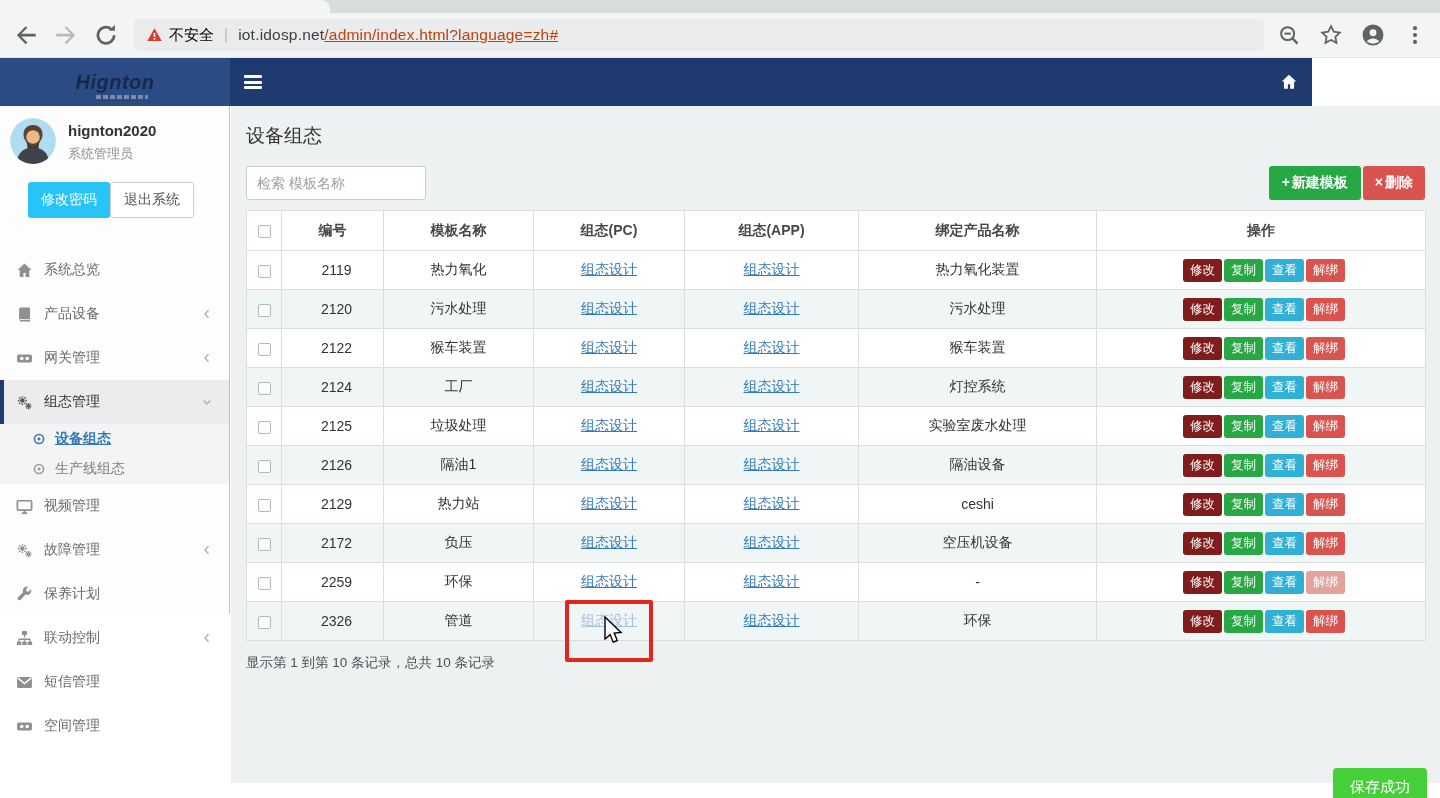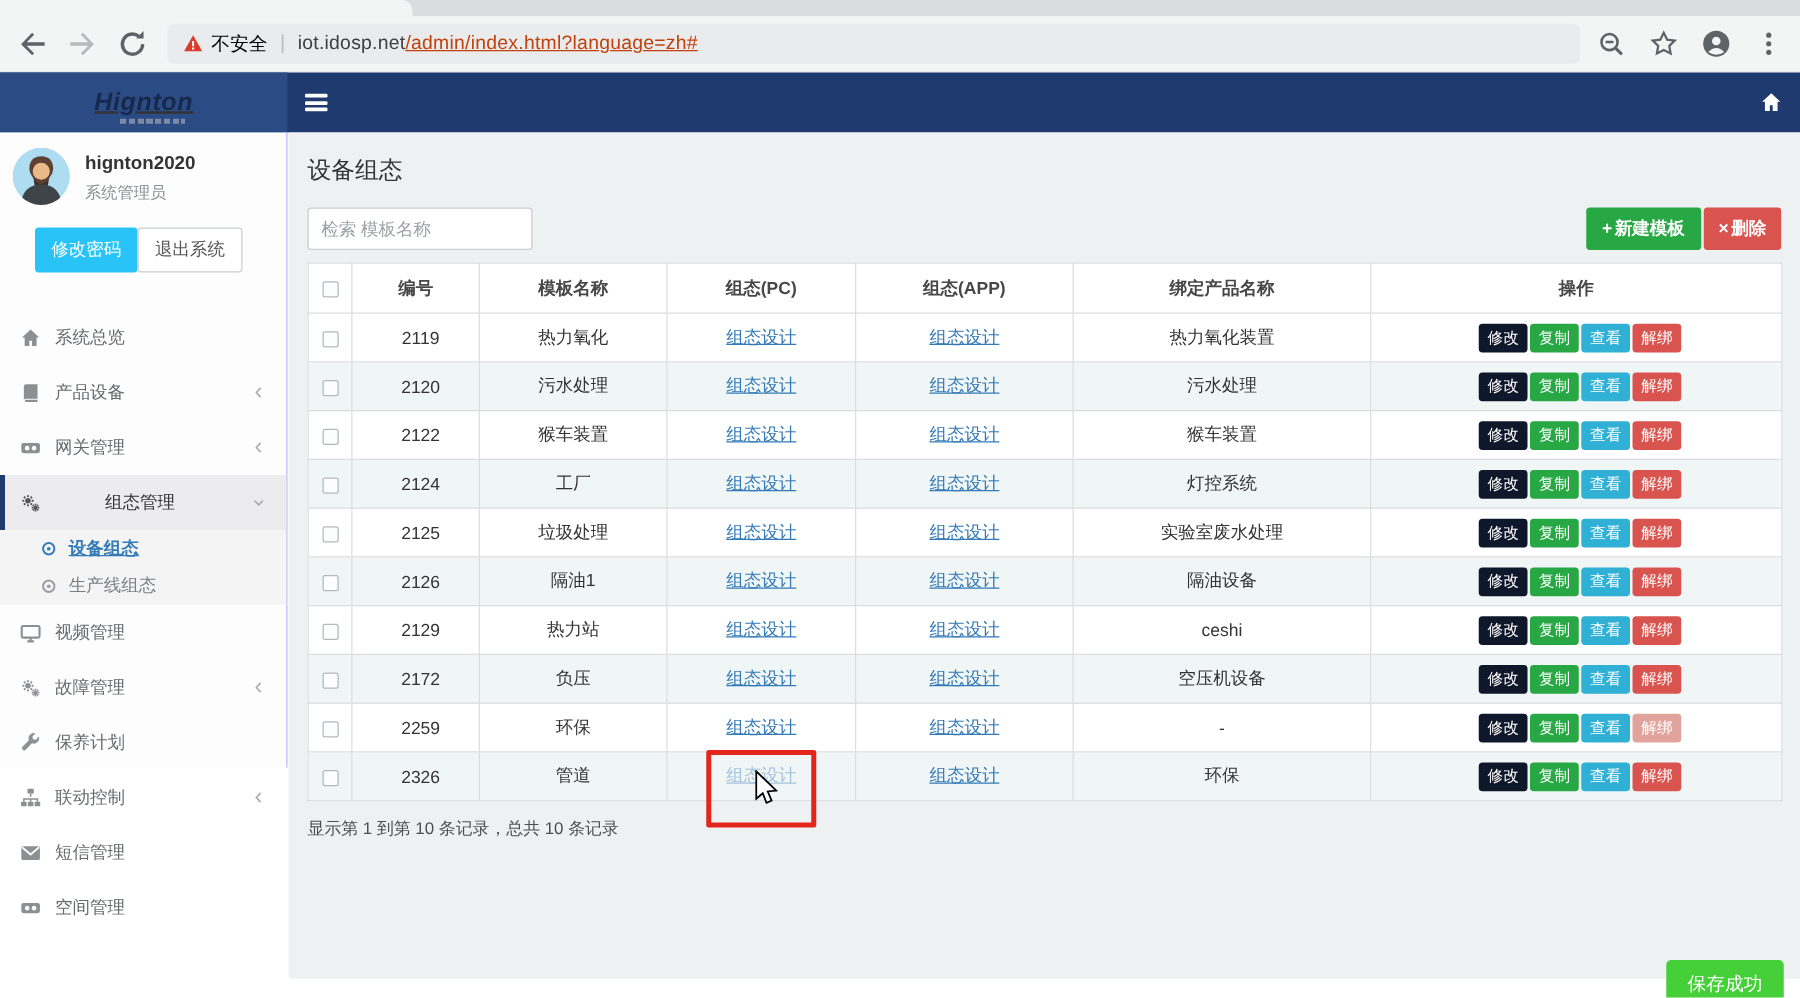--- a/index.html
+++ b/index.html
@@ -21,22 +21,22 @@
              display:flex; align-items:center; padding:0 12px; margin-right:14px; }
   .warn-tri { width:17px; height:16px; margin-right:6px; flex:none; }
   .not-secure { color:#000000; font-size:15px; margin-right:10px; }
   .omni-sep { color:#b9bcbe; font-size:16px; margin-right:10px; }
   .url { font-size:15.5px; color:#3c4043; letter-spacing:.2px; }
   .url .path { color:#c2410c;text-decoration:underline; }
   .chrome-right { display:flex; align-items:center; gap:20px; }
   .chrome-icon { width:22px; height:22px; color:#5f6368; }
 
   
-  .navbar { position:absolute; top:58px; left:0; width:1440px; height:48px;
-            background:#1e3a6e; display:flex; align-items:center;text-decoration:underline; }
+  .navbar { position:absolute; top:58px; left:0; width:1312px; height:48px;
+            background:#1e3a6e; display:flex; align-items:center; }
   .logo-box { width:230px; height:48px; background:#2b4b84; flex:none;
               display:flex; align-items:center; justify-content:center; position:relative; }
   .logo-text { font-size:20px; font-weight:bold; font-style:italic;
                color:#16294d; letter-spacing:.5px; position:relative; z-index:1; }
   .logo-swoosh { position:absolute; left:128px; top:5px; width:34px; height:32px; }
   .logo-tagline { position:absolute; left:96px; bottom:7px; width:52px; height:4px;
                   background:repeating-linear-gradient(90deg,#7d8aa5 0 5px,transparent 5px 7px); }
   .hamburger { margin-left:14px; width:18px; height:14px; display:flex;
                flex-direction:column; justify-content:space-between; cursor:pointer; }
   .hamburger div { height:3px; background:#fff; border-radius:1px; }
@@ -54,21 +54,21 @@
   .btn-pwd { background:#28c3f7; color:#fff; border:none; font-size:14px;
              padding:8px 13px; border-radius:3px; cursor:pointer;
              font-family:inherit; }
   .btn-logout { background:#fff; color:#555; border:1px solid #c9cdd1; font-size:14px;
                 padding:8px 13px; border-radius:3px; cursor:pointer; font-family:inherit; }
   .menu { margin-top:30px;text-align:right; }
   .menu-item { height:44px; display:flex; align-items:center; padding:0 16px;
                font-size:14px; color:#676a6c; cursor:pointer; position:relative; }
   .menu-item .mi-icon { width:17px; height:17px; color:#8d9093; margin-right:11px; flex:none; }
   .menu-item .chev { margin-left:auto; width:12px; height:12px; color:#a9adb1; }
-  .menu-item.parent-active { background:#ececee; color:#333;gap:40px; }
+  .menu-item.parent-active { background:#ececee; color:#333; }
   .menu-item.parent-active .mi-icon { color:#555; }
   .menu-item.parent-active::before { content:""; position:absolute; left:0; top:0;
                width:4px; height:100%; background:#1e3a6e; }
   .submenu { background:#f4f4f5; }
   .submenu-item { height:30px; display:flex; align-items:center; padding:0 16px 0 32px;
                   font-size:14px; color:#7b7e81; cursor:pointer; }
   .submenu-item .mi-icon { width:14px; height:14px; margin-right:9px; color:#9a9da0; }
   .submenu-item.active { color:#337ab7; }
   .submenu-item.active .label { text-decoration:underline; font-weight:bold; }
   .submenu-item.active .mi-icon { color:#337ab7; }
@@ -100,21 +100,21 @@
   .col-check { width:35px; } .col-id { width:102px; } .col-name { width:150px; }
   .col-pc { width:151px; } .col-app { width:174px; } .col-product { width:238px; }
   .col-op { width:329px; }
   .checkbox { display:inline-block; width:13px; height:13px; border:1px solid #b3b8bc;
               border-radius:2px; background:#fcfdfd; vertical-align:middle; cursor:pointer; }
   a.cfg-link { color:#337ab7; text-decoration:underline; cursor:pointer; }
   a.cfg-link.faded { color:#a4c2dd; }
   td.cell-op { text-align:left; padding-left:8px; }
   .abtn { display:inline-block; padding:3px 7px; font-size:12.5px; color:#fff;
           border-radius:3px; margin-right:2px; cursor:pointer; }
-  .abtn-modify { background:#0f172a; }
+  .abtn-modify { background:#7f1d1d; }
   .abtn-copy   { background:#28a745; }
   .abtn-view   { background:#31b0d5; }
   .abtn-unbind { background:#d9534f; }
   .abtn-unbind.disabled { background:#e2a39d; cursor:default; }
   .records-info { font-size:13.5px; color:#4c4f52; margin-top:13px; }
 
   
   .annotation-box { position:absolute; left:565px; top:600px; width:88px; height:62px;
                     border:4px solid #e2261c; border-radius:2px; z-index:40; pointer-events:none; }
   .cursor-pointer { position:absolute; left:602px; top:616px; width:22px; height:32px;

